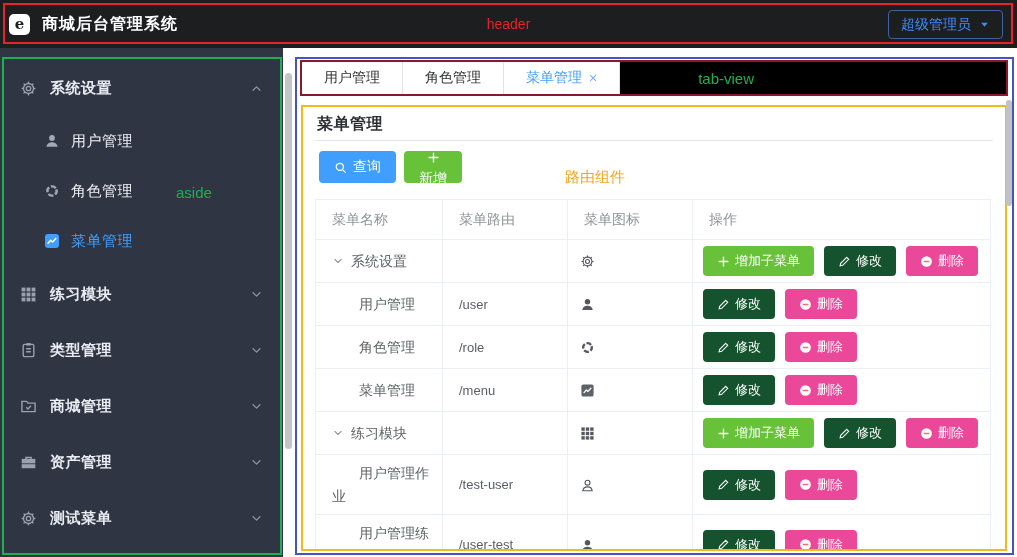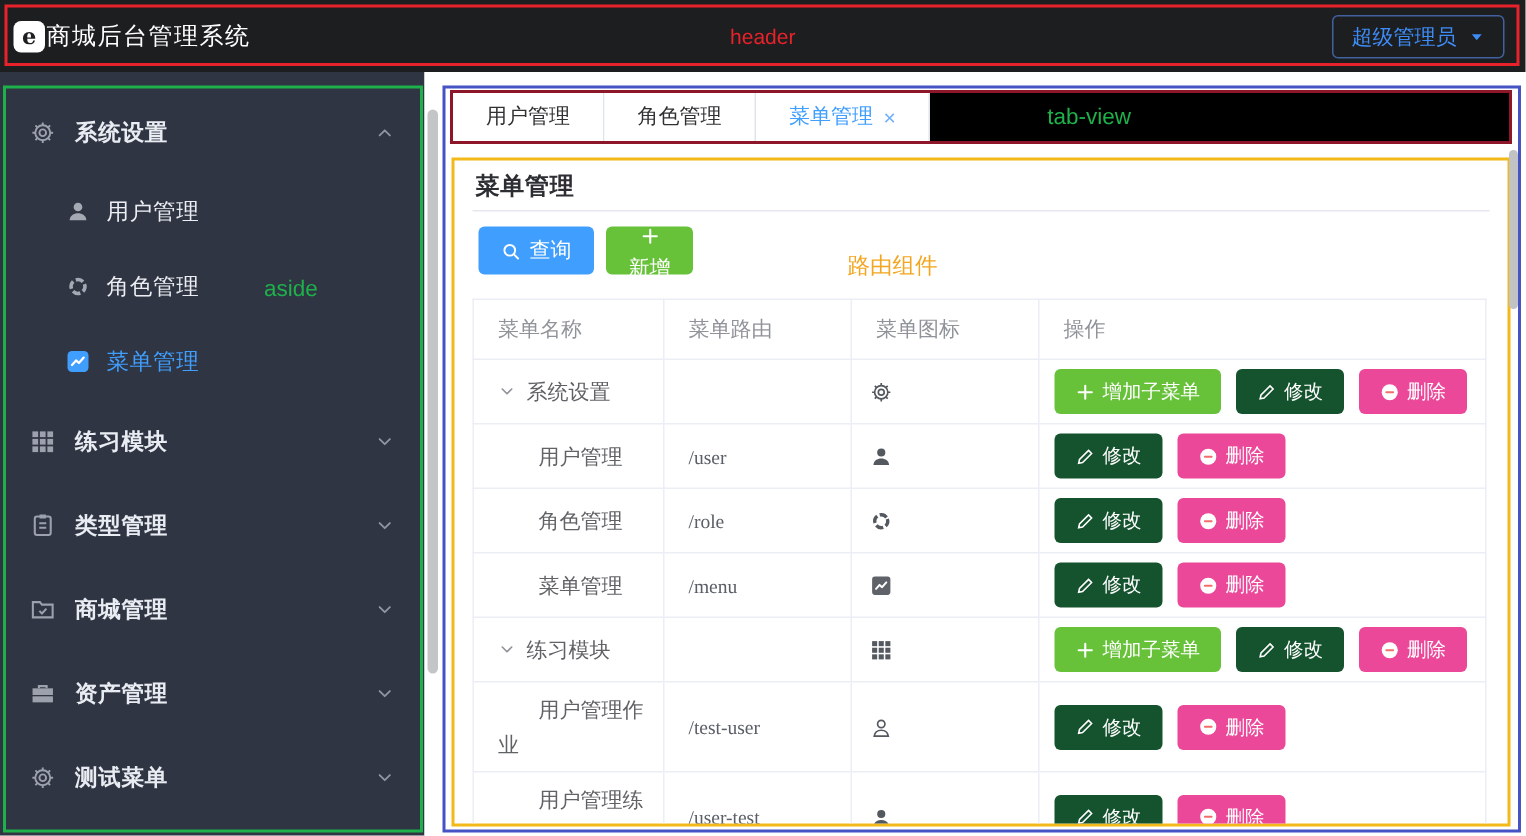--- a/index.html
+++ b/index.html
@@ -18,21 +18,21 @@
   .tci { width:15px; height:15px; }
   .caret-cell { width:12px; height:12px; }
   .dd-caret { width:11px; height:11px; }
 
   
   .app-header { position:absolute; left:0; top:0; width:1017px; height:48px;
     background:#1d1e20; display:flex; align-items:center; }
   .logo { width:21px; height:21px; margin-left:9px; background:#fff; border-radius:5px;
     color:#1d1e20; font-weight:bold; font-size:15px; display:flex; align-items:center;
     justify-content:center; font-family:"DejaVu Serif","Liberation Serif",serif; }
-  .app-title { margin-left:1px; color:#fff; font-size:16px; font-weight:400; letter-spacing:1px; }
+  .app-title { margin-left:12px; color:#fff; font-size:16px; font-weight:700; letter-spacing:1px; }
   .user-dropdown { position:absolute; right:14px; top:10px; height:29px; padding:0 12px;
     background:transparent; border:1px solid #40619e; border-radius:4px; color:#3e8cf7;
     font-size:14px; display:flex; align-items:center; gap:8px; cursor:pointer;
     font-family:inherit; }
   .user-dropdown .dd-caret { color:#3e8cf7; }
 
   
   .anno-box { position:absolute; pointer-events:none; z-index:40; }
   .anno-label { position:absolute; pointer-events:none; z-index:41; font-size:15px; }
   .anno-header-box { left:3px; top:3px; right:4px; bottom:4px; border:2px solid #e8222a; }
@@ -95,21 +95,21 @@
   
   table { position:absolute; left:12px; top:92px; width:675px; border-collapse:collapse;
     table-layout:fixed; font-size:14px; }
   th, td { border:1px solid #ebeef5; text-align:left; vertical-align:middle; }
   th { height:40px; color:#909399; font-weight:500; padding:0 8px 0 16px; }
   td { color:#606266; padding:6px 8px 6px 16px; line-height:23px; }
   tr.r-norm { height:40px; } tr.r-tall { height:60px; }
   .nm-flex { display:flex; align-items:center; gap:7px; }
   .nm-flex .caret-cell { color:#909399; cursor:pointer; }
   .indent { display:inline-block; width:27px; }
-  .cell-route { font-family:Liberation Serif, serif; font-size:13px;
+  .cell-route { font-family:Liberation Sans, sans-serif; font-size:13px;
     color:#5a5e66; }
   .cell-icon { color:#54585f; padding-left:12px; }
   .cell-icon .tci { vertical-align:middle; }
   .cell-ops { padding-left:10px; white-space:nowrap; }
   .op-btn { height:20px; border:none; border-radius:4px; color:#fff; font-size:13px;
     display:inline-flex; align-items:center; gap:5px; padding:15px 14px; margin-right:10px;
     vertical-align:middle; cursor:pointer; font-family:inherit;text-align:right; }
   .op-add_child { background:#67c23a; }
   .op-edit { background:#14532d; }
   .op-delete { background:#ec4899; }

